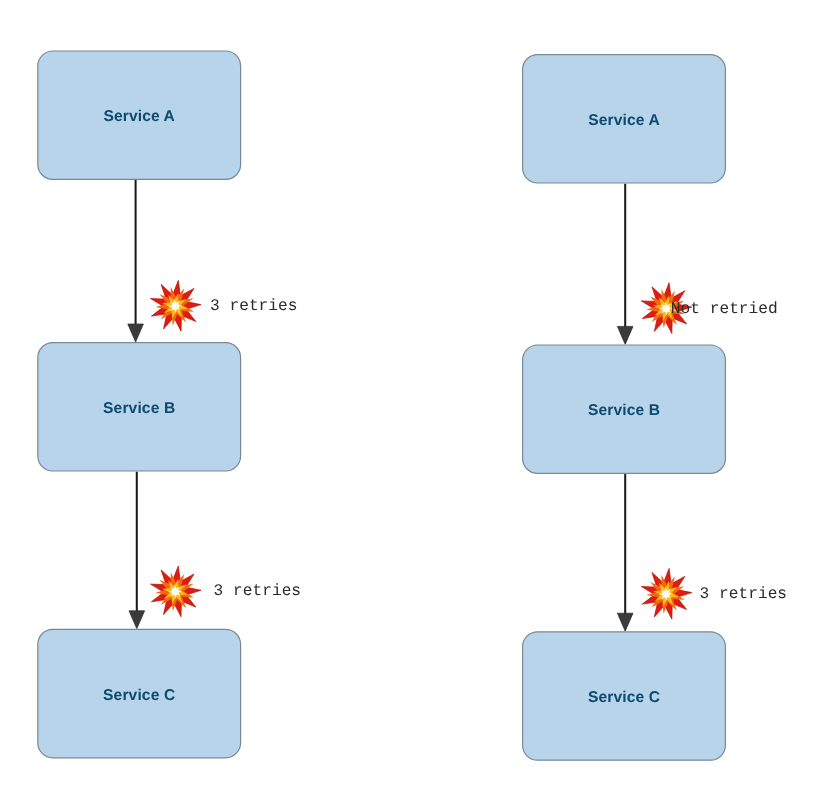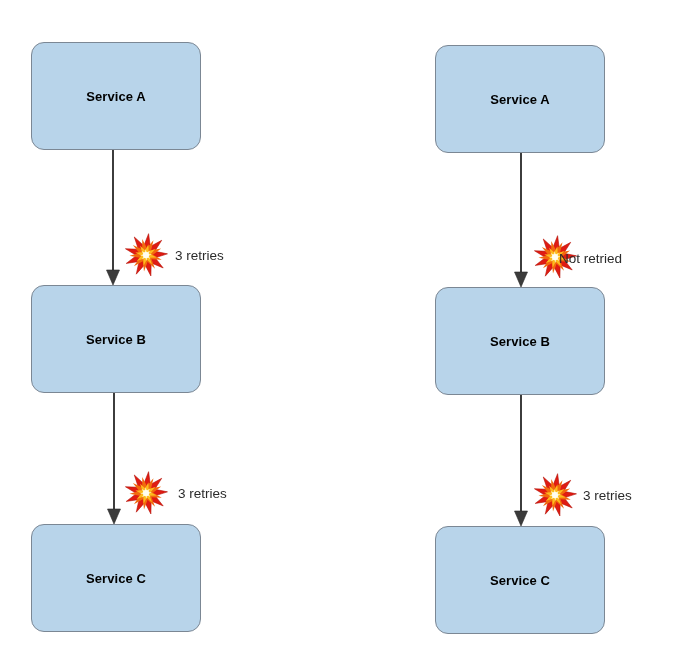--- a/index.html
+++ b/index.html
@@ -26,21 +26,21 @@
     border: 1.6px solid #7b8794;
     border-radius: 13px;
     display: flex;
     align-items: center;
     justify-content: center;
   }
   .node-label {
     font-family: "Liberation Sans", sans-serif;
     font-size: 13px;
     font-weight: bold;
-    color: #000000;
+    color: #0c4a6e;
     letter-spacing: 0.1px;
     text-align: right;
     user-select: none;
   }
   .edge {
     position: absolute;
     overflow: visible;
   }
   .edge-line {
     stroke: #1b1b1b;
@@ -53,21 +53,21 @@
     stroke-width: 0.6;
   }
   .burst {
     position: absolute;
     width: 44px;
     height: 44px;
     overflow: visible;
   }
   .edge-note {
     position: absolute;
-    font-family: Liberation Sans, sans-serif;
+    font-family: Liberation Mono, monospace;
     font-size: 13.5px;
     color: #2b2b2b;
     white-space: nowrap;
     user-select: none;
   }
 </style>
 </head>
 <body>
 
 <div class="canvas">

